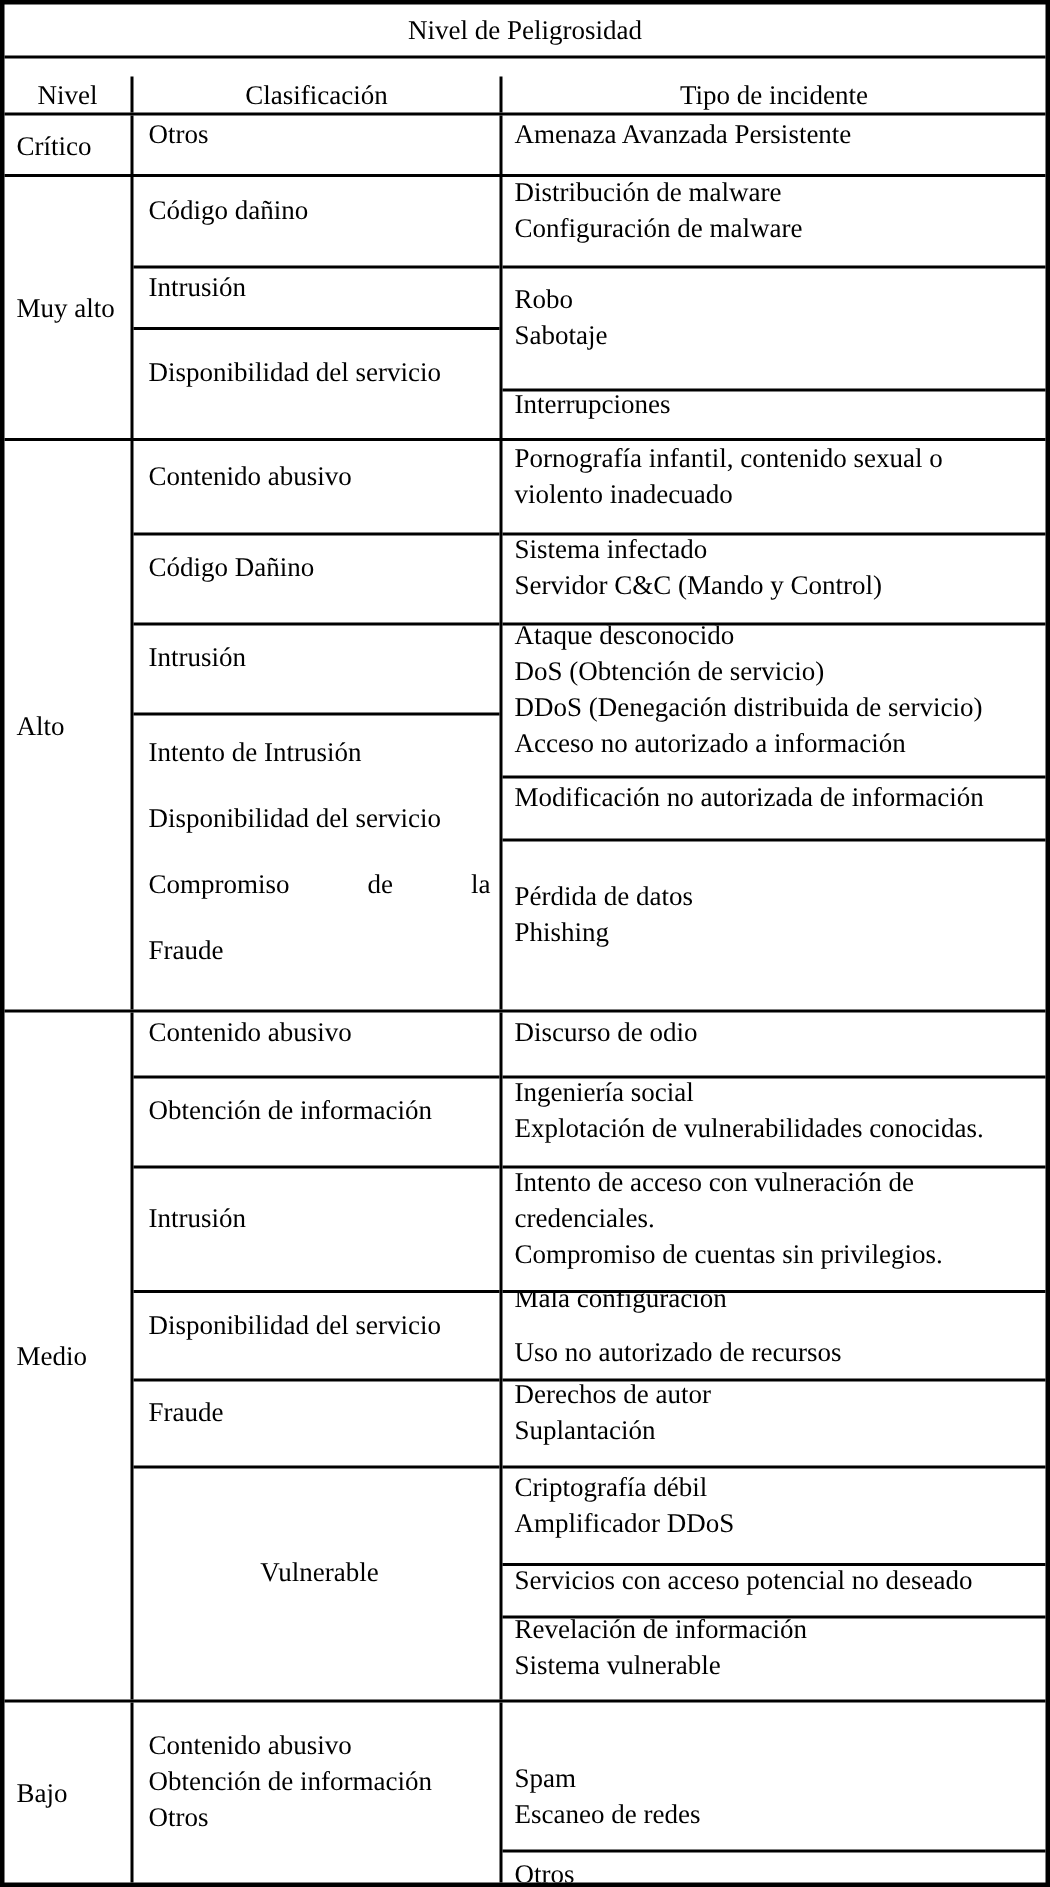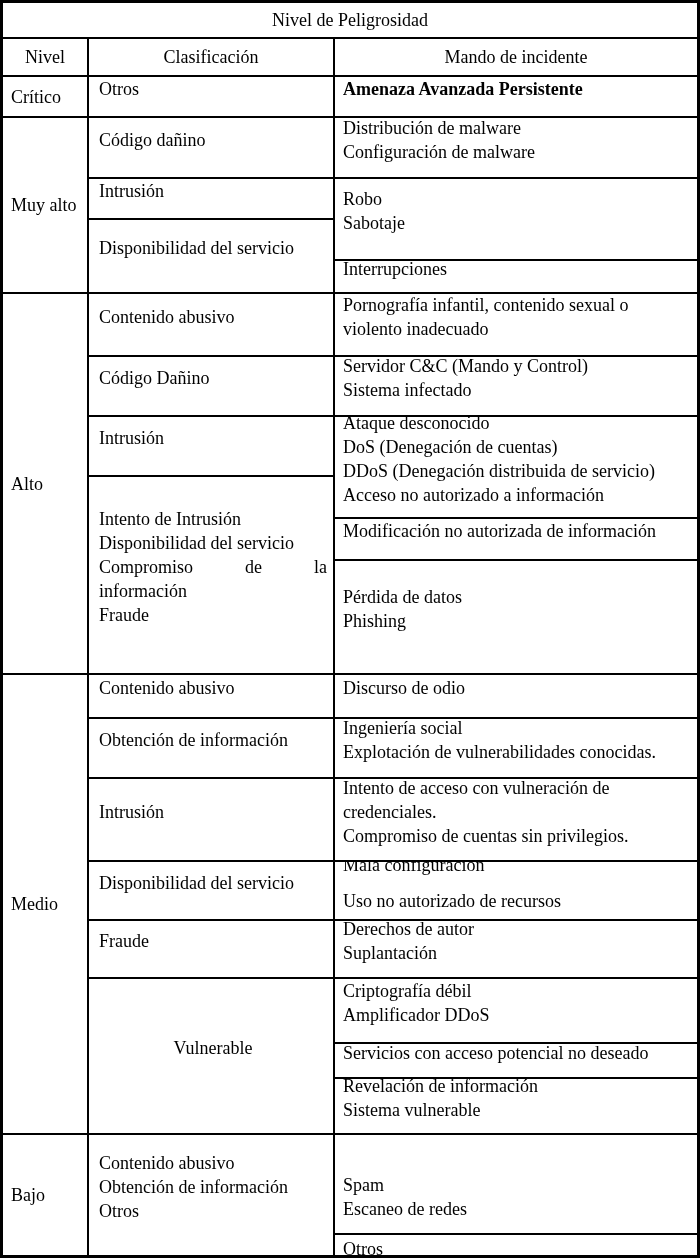--- a/index.html
+++ b/index.html
@@ -4,21 +4,21 @@
 <style>
   html,body{margin:0;padding:0;background:#fff;}
   .table{
     width:700px;height:1258px;box-sizing:border-box;
     border:3px solid #000;background:#fff;color:#000;
     display:flex;flex-direction:column;
     font-family:"Liberation Serif","DejaVu Serif",serif;
     font-size:18px;line-height:24px;
   }
   .title-row{flex:0 0 34px;display:flex;align-items:center;justify-content:center;}
-  .header-row{flex:0 0 38px;border-top:2px solid #000;display:flex;box-sizing:border-box;}
+  .header-row{flex:0 0 38px;border-top:2px solid #000;display:flex;box-sizing:border-box;align-items:flex-end;}
   .hcell{display:flex;align-items:center;justify-content:center;box-sizing:border-box;}
   .hc1{flex:0 0 86px;border-right:2px solid #000;}
   .hc2{flex:0 0 246px;border-right:2px solid #000;}
   .hc3{flex:1 1 auto;}
   #groups{flex:1 1 auto;display:flex;flex-direction:column;min-height:0;}
   .group-row{display:flex;border-top:2px solid #000;box-sizing:border-box;min-height:0;}
   .nivel{flex:0 0 86px;border-right:2px solid #000;box-sizing:border-box;
          display:flex;align-items:center;padding-left:8px;}
   .stack{display:flex;flex-direction:column;box-sizing:border-box;min-height:0;}
   .c2{flex:0 0 246px;border-right:2px solid #000;}
@@ -31,32 +31,32 @@
   .line.jl{text-align:justify;text-align-last:justify;}
 </style>
 </head>
 <body>
 
 <div class="table">
   <div class="title-row">Nivel de Peligrosidad</div>
   <div class="header-row">
     <div class="hcell hc1">Nivel</div>
     <div class="hcell hc2">Clasificación</div>
-    <div class="hcell hc3">Mando de incidente</div>
+    <div class="hcell hc3">Tipo de incidente</div>
   </div>
   <div id="groups">
       <div class="group-row" style="flex: 0 0 41px;">
         <div class="nivel">Crítico</div>
         <div class="stack c2">
           <div class="cell" style="flex: 1 1 auto;">
             <div class="line">Otros</div>
           </div>
         </div>
         <div class="stack c3">
-          <div class="cell" style="flex: 1 1 auto; font-weight: bold;">
+          <div class="cell" style="flex: 1 1 auto;">
             <div class="line">Amenaza Avanzada Persistente</div>
           </div>
         </div>
       </div>
       <div class="group-row" style="flex: 0 0 176px;">
         <div class="nivel">Muy alto</div>
         <div class="stack c2">
           <div class="cell" style="flex: 0 0 59px;">
             <div class="line">Código dañino</div>
           </div>
@@ -86,39 +86,38 @@
         <div class="stack c2">
           <div class="cell" style="flex: 0 0 61px;">
             <div class="line">Contenido abusivo</div>
           </div>
           <div class="cell bt" style="flex: 0 0 60px;">
             <div class="line">Código Dañino</div>
           </div>
           <div class="cell bt" style="flex: 0 0 60px;">
             <div class="line">Intrusión</div>
           </div>
-          <div class="cell bt" style="flex: 1 1 auto;">
+          <div class="cell bt" style="flex: 1 1 auto; gap: 20px;">
             <div class="line">Intento de Intrusión</div>
             <div class="line">Disponibilidad del servicio</div>
             <div class="line jl">Compromiso de la</div>
-            <div class="line">información</div>
             <div class="line">Fraude</div>
           </div>
         </div>
         <div class="stack c3">
           <div class="cell" style="flex: 0 0 61px;">
             <div class="line">Pornografía infantil, contenido sexual o violento inadecuado</div>
           </div>
           <div class="cell bt" style="flex: 0 0 60px;">
+            <div class="line">Sistema infectado</div>
             <div class="line">Servidor C&amp;C (Mando y Control)</div>
-            <div class="line">Sistema infectado</div>
           </div>
           <div class="cell bt" style="flex: 0 0 102px;">
             <div class="line">Ataque desconocido</div>
-            <div class="line">DoS (Denegación de cuentas)</div>
+            <div class="line">DoS (Obtención de servicio)</div>
             <div class="line">DDoS (Denegación distribuida de servicio)</div>
             <div class="line">Acceso no autorizado a información</div>
           </div>
           <div class="cell bt" style="flex: 0 0 42px;">
             <div class="line">Modificación no autorizada de información</div>
           </div>
           <div class="cell bt" style="flex: 1 1 auto;">
             <div class="line">Pérdida de datos</div>
             <div class="line">Phishing</div>
           </div>

